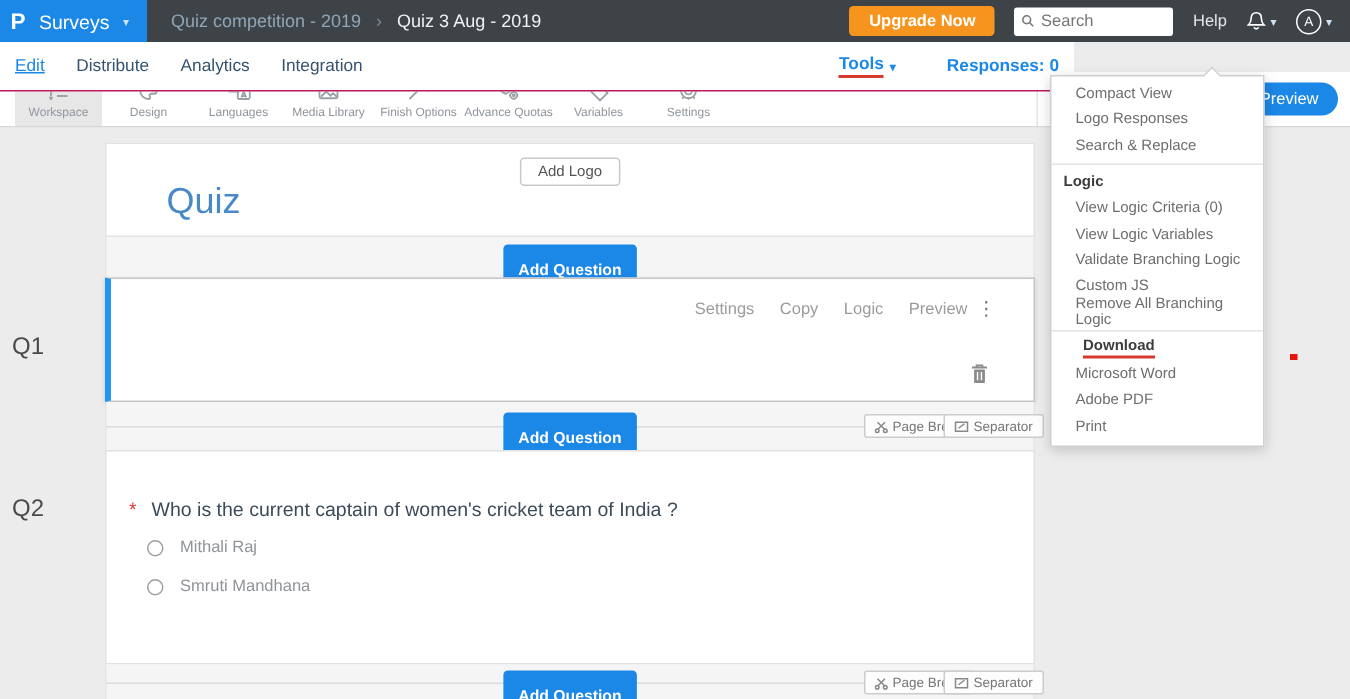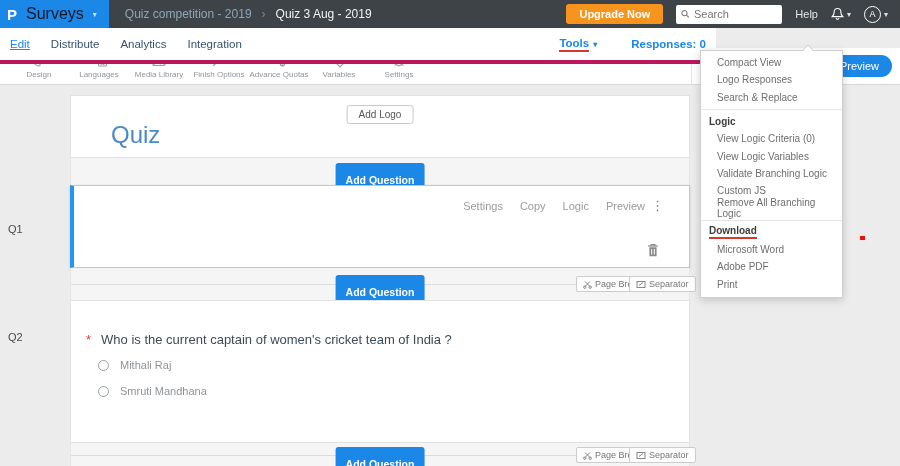--- a/index.html
+++ b/index.html
@@ -3,54 +3,54 @@
 <meta charset="utf-8">
 <style>
   * { margin:0; padding:0; box-sizing:border-box; }
   body { font-family:"Liberation Sans", sans-serif; background:#ececec; }
   .app { position:relative; width:900px; height:466px; overflow:hidden; background:#ececec; }
 
   
   .topbar { position:absolute; top:0; left:0; width:900px; height:28px; background:#3e4347; display:flex; align-items:center; z-index:5; }
   .brand { display:flex; align-items:center; height:28px; background:#1b87e6; padding:0 12px 0 7px; gap:9px; cursor:pointer; }
   .logo { color:#fff; font-weight:bold; font-size:15px; }
-  .brand-label { color:#0f172a; font-size:16px; }
+  .brand-label { color:#ffffff; font-size:13px; }
   .caret { color:#cfe2f5; font-size:8px; }
   .crumbs { margin-left:16px; display:flex; align-items:center; gap:10px; font-size:12px; }
   .crumb1 { color:#8fa6b8; } .crumb-sep { color:#7d8a94; } .crumb2 { color:#eef2f5; }
   .top-right { margin-left:auto; display:flex; align-items:center; gap:13px; padding-right:12px; }
   .upgrade { background:#f7941d; color:#fff; font-size:11px; font-weight:bold; padding:4px 13px; border-radius:3px; border:none; cursor:pointer; font-family:inherit; }
   .search-box { display:flex; align-items:center; background:#fff; border-radius:2px; height:19px; width:106px; padding:0 5px; gap:4px; }
   .search-box input { border:none; outline:none; font-size:11px; width:100%; color:#333; font-family:inherit; }
   .help { color:#e4e7e9; font-size:11px; }
   .bell-wrap, .avatar-wrap { display:flex; align-items:center; gap:3px; cursor:pointer; }
   .avatar { width:17px; height:17px; border:1px solid #fff; border-radius:50%; color:#fff; font-size:9px; display:flex; align-items:center; justify-content:center; }
 
   
-  .navrow { position:absolute; top:28px; left:0; width:716px; height:20px; background:#fff; display:flex; align-items:center; padding:16px 10px; border-bottom:4px solid #be185d; z-index:5; }
+  .navrow { position:absolute; top:28px; left:0; width:716px; height:20px; background:#fff; display:flex; align-items:center; padding:16px 10px; border-bottom:1px solid #be185d; z-index:5; }
   .nav-tabs { display:flex; gap:21px; }
   .nav-tab { font-size:11.5px; color:#35536e; cursor:pointer; }
   .nav-tab.active { color:#1b87e6; text-decoration:underline; }
   .nav-right { margin-left:auto; display:flex; align-items:center; gap:34px; }
   .tools { color:#1b87e6; font-size:11.5px; font-weight:bold; display:flex; align-items:center; gap:4px; cursor:pointer; }
   .tools .lbl { border-bottom:2px solid #d63a2f; padding-bottom:1px;margin-left:48px; }
   .responses { color:#1b87e6; font-size:11.5px; font-weight:bold; }
 
   
   .toolbar { position:absolute; top:48px; left:0; width:900px; height:37px; background:#fff; border-bottom:1px solid #d8d8d8; display:flex; align-items:stretch; padding-left:10px; z-index:4; }
   .tool-tab { width:58px; margin-right:2px; display:flex; flex-direction:column; align-items:center; justify-content:center; gap:2px; cursor:pointer; }
   .tool-tab.active { background:#e7e7e7; }
   .tool-tab svg { stroke:#9aa0a6; fill:none; stroke-width:1.2; }
   .tool-label { font-size:8px; color:#8f959b; white-space:nowrap; }
   .toolbar-right { margin-left:auto; display:flex; align-items:center; gap:9px; padding:0 8px 0 13px; border-left:1px solid #e3e3e3; }
   .url-input { width:96px; height:22px; border:1px solid #c9c9c9; border-radius:3px; font-size:10px; color:#555; padding:0 6px; font-family:inherit; outline:none; }
   .preview-btn { background:#1b87e6; color:#fff; border:none; border-radius:14px; font-size:11px; padding:5px 13px; display:flex; gap:5px; align-items:center; cursor:pointer; font-family:inherit; }
 
   
-  .q-side-label { position:absolute; left:8px; font-size:11px; color:#4a4a4a; }
+  .q-side-label { position:absolute; left:8px; font-size:16px; color:#4a4a4a; }
   .header-card { position:absolute; left:70px; top:95px; width:620px; height:63px; background:#fff; border:1px solid #e2e2e2; }
   .add-logo { position:absolute; left:50%; transform:translateX(-50%); top:9px; background:#fff; border:1px solid #c9c9c9; border-radius:3px; font-size:10px; color:#555; padding:3px 11px; cursor:pointer; font-family:inherit; }
   .quiz-title { position:absolute; left:40px; bottom:8px; font-size:24px; color:#4a89c8; }
 
   .band { position:absolute; left:70px; width:620px; background:#f5f5f5; border-left:1px solid #e5e5e5; border-right:1px solid #e5e5e5; }
   .band .mid-line { position:absolute; left:0; right:0; border-top:1px solid #dcdcdc; }
   .add-q { position:absolute; left:50%; transform:translateX(-50%); background:#1b87e6; color:#fff; font-size:10.5px; font-weight:bold; padding:11px 10px; border-radius:3px; border:none; cursor:pointer; font-family:inherit; }
   .mini-btn { position:absolute; background:#fdfdfd; border:1px solid #ccc; border-radius:2px; font-size:9px; color:#777; height:16px; display:flex; align-items:center; gap:3px; padding:0 6px; cursor:pointer; font-family:inherit; }
   .mini-btn svg { stroke:#888; fill:none; stroke-width:1; }
 
@@ -67,21 +67,21 @@
   .q2-text { font-size:13px; color:#3c4b59; }
   .opt { position:absolute; left:27px; display:flex; align-items:center; gap:11px; cursor:pointer; }
   .radio { width:11px; height:11px; border:1.5px solid #9aa0a4; border-radius:50%; background:#fff; }
   .opt-label { font-size:11px; color:#8f9498; }
 
   
   .menu { position:absolute; left:700px; top:50px; width:143px; background:#fff; border:1px solid #cfcfcf; box-shadow:0 2px 8px rgba(0,0,0,.18); padding:3px 0 4px; z-index:10; }
   .menu-notch { position:absolute; top:-5px; left:103px; width:8px; height:8px; background:#fff; border-left:1px solid #cfcfcf; border-top:1px solid #cfcfcf; transform:rotate(45deg); }
   .menu-item { height:17.3px; display:flex; align-items:center; padding-left:16px; font-size:10px; color:#6e6e6e; cursor:pointer; }
   .menu-header { height:17.3px; display:flex; align-items:center; padding-left:8px; font-size:10px; color:#3d3d3d; font-weight:bold; }
-  .menu-header .dl { border-bottom:2px solid #d63a2f; padding-bottom:1px; }
+  .menu-header .dl { border-bottom:2px solid #d63a2f; padding-bottom:1px;margin-left:13px; }
   .menu-divider { border-top:1px solid #e4e4e4; margin:3px 0; }
 
   .red-dot { position:absolute; left:860px; top:236px; width:5px; height:4px; background:#e8120c; }
 </style>
 </head>
 <body>
 
 <div class="app">
 
   <div class="topbar">
@@ -129,20 +129,27 @@
     <div class="nav-right">
       <span class="tools">
         <span class="lbl">Tools</span>
         <span class="caret" style="color:#1b87e6">▾</span>
       </span>
       <span class="responses">Responses: 0</span>
     </div>
   </div>
 
   <div class="toolbar">
+    <div class="tool-tab active">
+      <svg width="20" height="15" viewBox="0 0 20 15">
+          <path d="M5 2v9M4 11.5l1 1.6 1-1.6"></path>
+          <path d="M9 3h7M9 7h7M9 11h7"></path>
+        </svg>
+      <span class="tool-label">Workspace</span>
+    </div>
     <div class="tool-tab">
       <svg width="20" height="15" viewBox="0 0 20 15">
           <path d="M10 2a5.5 5.5 0 100 11c1.4 0 1.2-1 .8-1.8-.4-.8.2-1.7 1.2-1.7h1.6c1.2 0 1.9-.9 1.9-2C15.5 4.4 13 2 10 2z"></path>
           <circle cx="7.2" cy="6" r=".8"></circle>
           <circle cx="10.5" cy="4.6" r=".8"></circle>
           <circle cx="13" cy="7" r=".8"></circle>
         </svg>
       <span class="tool-label">Design</span>
     </div>
     <div class="tool-tab">

